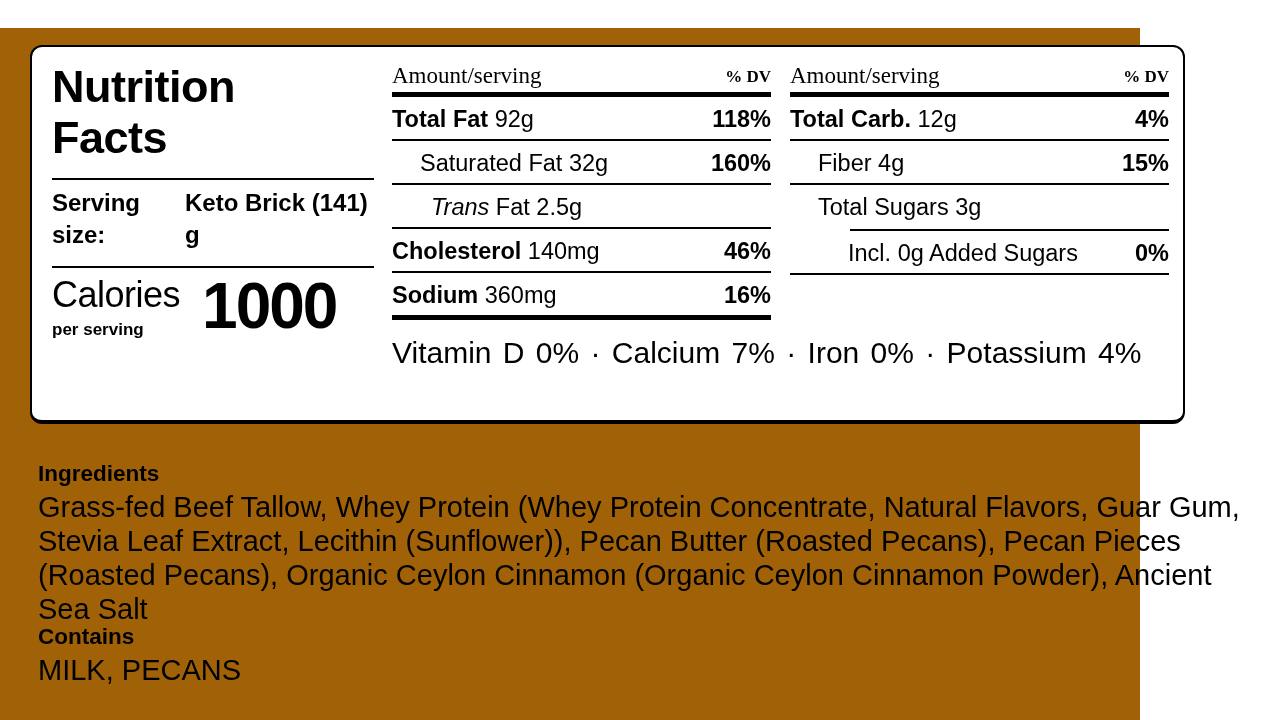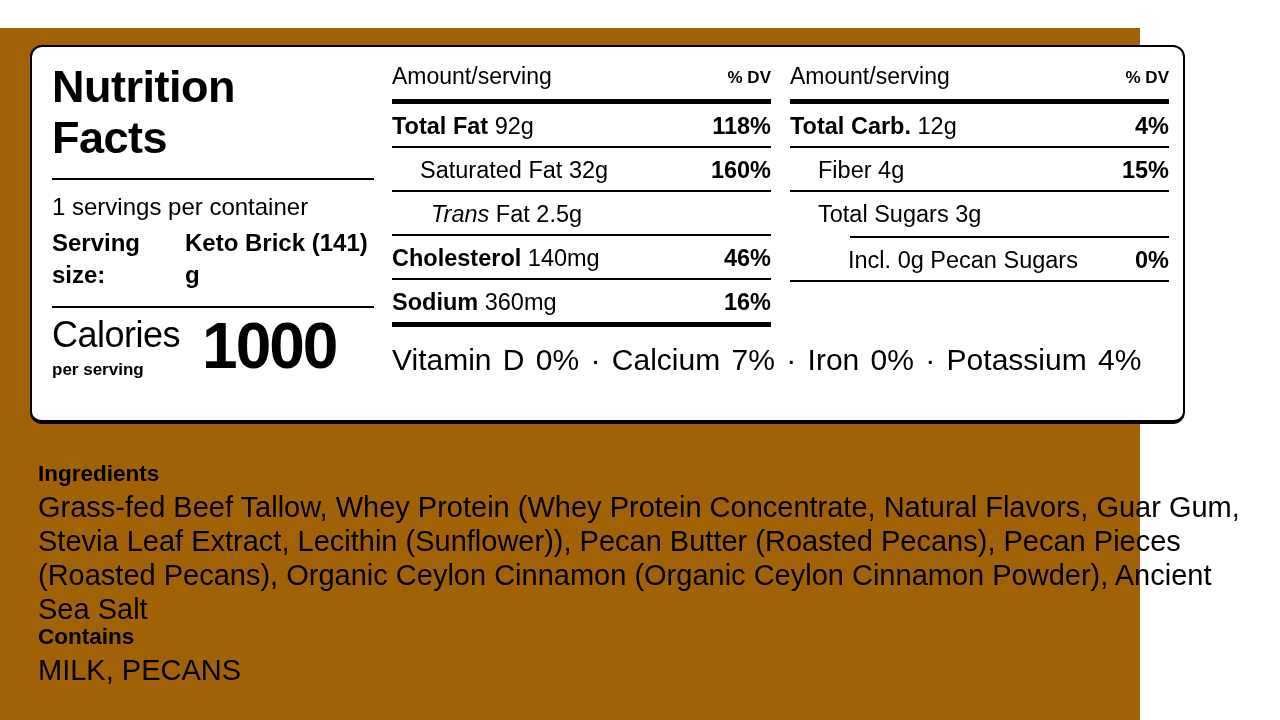--- a/index.html
+++ b/index.html
@@ -47,22 +47,23 @@
     font-size: 64px; font-weight: bold;
     line-height: 58px; margin-left: 22px; letter-spacing: -2px;
   }
 
   
   .ncols { flex: 1; display: flex; flex-direction: column; margin-left: 16px; }
   .ncols-top { display: flex; gap: 19px; }
   .ncol { flex: 1; }
   .nhead {
     display: flex; justify-content: space-between; align-items: flex-end;
-    font-size: 23px; padding: 4px 0 9px;
+    font-size: 23px; padding: 4px 0 3px;
     border-bottom: 5px solid #000;
+    font-family: Liberation Serif, serif;
   }
   .nhead .dv { font-size: 17px; font-weight: bold; padding-bottom: 2px; }
   .nrow {
     display: flex; justify-content: space-between; align-items: flex-end;
     font-size: 23.5px; line-height: 26px;
     padding: 9px 0 7px;
     border-bottom: 2px solid #000;
   }
   .nrow .b { font-weight: bold; }
   .nrow .i { font-style: italic; }
@@ -84,21 +85,20 @@
 </head>
 <body>
 
 <div class="page">
 
   <div class="panel">
 
     <div class="lcol">
       <div class="nf-title">Nutrition Facts</div>
       <div class="title-rule"></div>
-      <div class="servings">1 servings per container</div>
       <div class="serving-size">
         <div class="ss-label">Serving size:</div>
         <div class="ss-value">Keto Brick (141) g</div>
       </div>
       <div class="left-rule2"></div>
       <div class="calories-row">
         <div>
           <div class="cal-word">Calories</div>
           <div class="cal-sub">per serving</div>
         </div>
@@ -148,21 +148,21 @@
           <div class="nrow">
             <span class="nname ind1">Fiber 4g</span>
             <span class="pct">15%</span>
           </div>
           <div class="nrow no-rule">
             <span class="nname ind1">Total Sugars 3g</span>
             <span class="pct"></span>
           </div>
           <div class="sub-rule"></div>
           <div class="nrow">
-            <span class="nname ind3">Incl. 0g Pecan Sugars</span>
+            <span class="nname ind3">Incl. 0g Added Sugars</span>
             <span class="pct">0%</span>
           </div>
         </div>
 
       </div>
 
       <div class="micros">Vitamin D 0% · Calcium 7% · Iron 0% · Potassium 4%</div>
     </div>
   </div>
 

